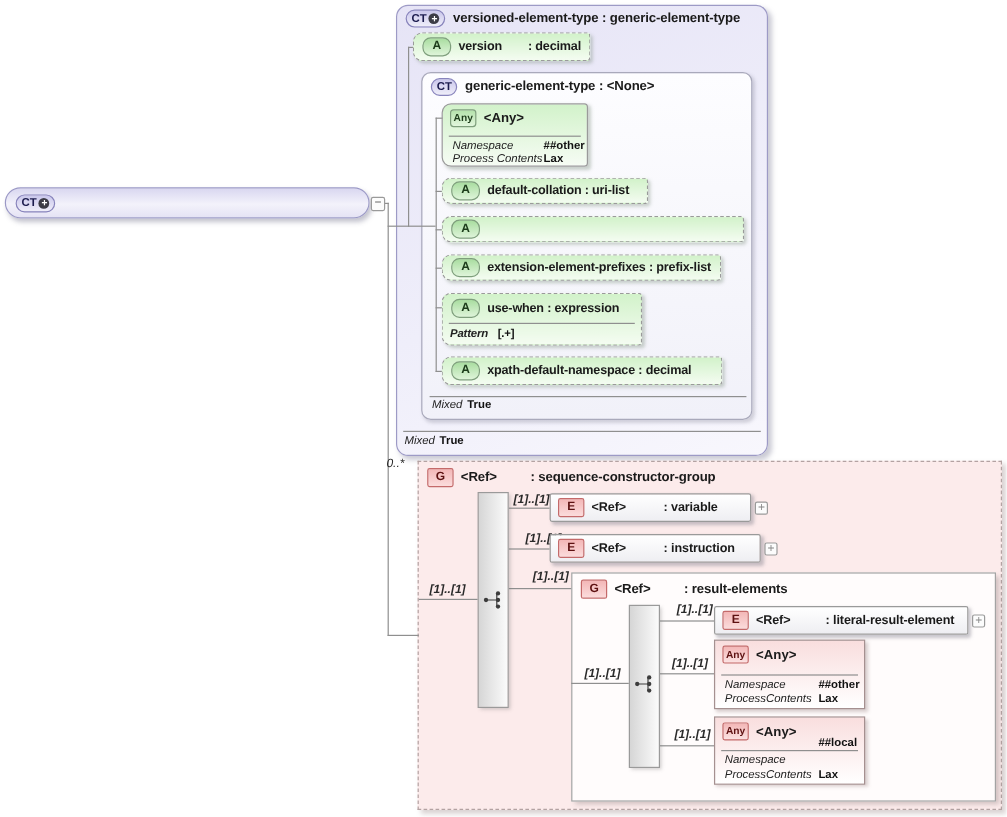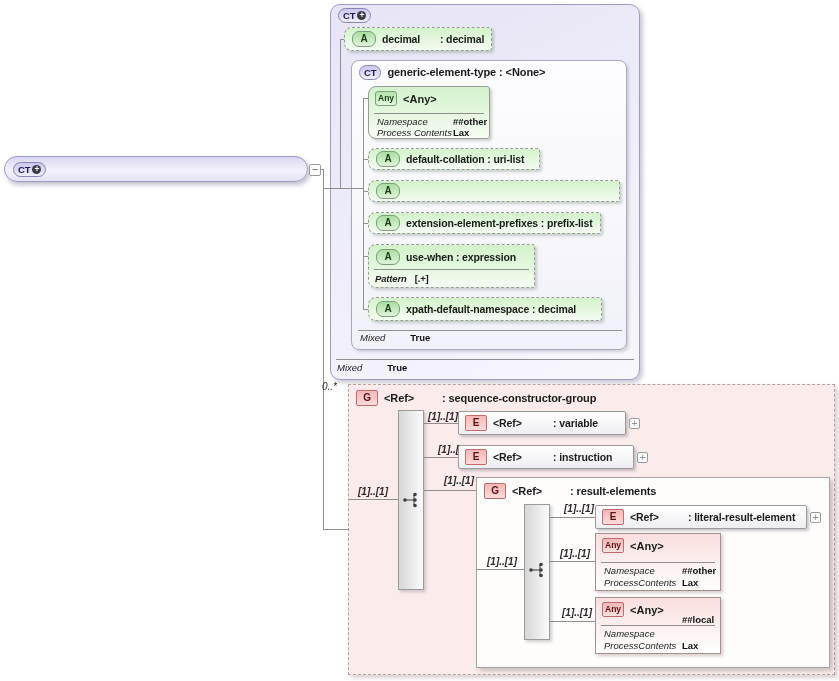--- a/index.html
+++ b/index.html
@@ -78,21 +78,21 @@
             border-radius:2px;background:#fcfcfc;color:#555;font-size:10px;line-height:10px;
             text-align:center;font-weight:normal;}
   
   .refname{display:inline-block;min-width:54px;}
   .vname{display:inline-block;min-width:52px;}
   .card{position:absolute;font-style:italic;font-weight:bold;font-size:10px;color:#2a2a2a;white-space:nowrap;}
   .occ{position:absolute;font-style:italic;font-size:10px;color:#2a2a2a;}
   .meta{font-style:italic;font-size:9.5px;color:#222;}
   .val{font-weight:bold;font-size:9.5px;color:#111;}
   .abs{position:absolute;}
-  .mixed-row{position:absolute;display:flex;gap:25px;align-items:baseline;}
+  .mixed-row{position:absolute;display:flex;gap:4px;align-items:baseline;}
   .divider{position:absolute;left:5px;right:5px;height:1px;background:#8f8f8f;}
   .facet-row{position:absolute;left:6px;top:28px;display:flex;gap:8px;align-items:baseline;}
 </style>
 </head>
 <body>
 
 <div class="canvas">
 
   <div class="bgbox ct-outer" style="left:330px;top:4px;width:310px;height:376px;"></div>
   <div class="bgbox ct-inner" style="left:351px;top:60px;width:276px;height:290px;"></div>
@@ -129,25 +129,26 @@
         <span class="plusc">+</span>
       </span>
     <span class="collapse" style="right:-14px;top:7px;">−</span>
   </div>
 
   <div class="hdr z2" style="left:338px;top:6px;">
     <span class="icon-ct">
         <span>CT</span>
         <span class="plusc">+</span>
       </span>
+    <span>versioned-element-type : generic-element-type</span>
   </div>
 
   <div class="attr z2" style="left:344px;top:27px;min-width:146px;height:24px;">
     <span class="icon-a">A</span>
-    <span class="vname">decimal</span>
+    <span class="vname">version</span>
     <span>: decimal</span>
   </div>
 
   <div class="hdr z2" style="left:359px;top:63px;">
     <span class="icon-ct">
         <span>CT</span>
       </span>
     <span>generic-element-type : &lt;None&gt;</span>
   </div>
 

